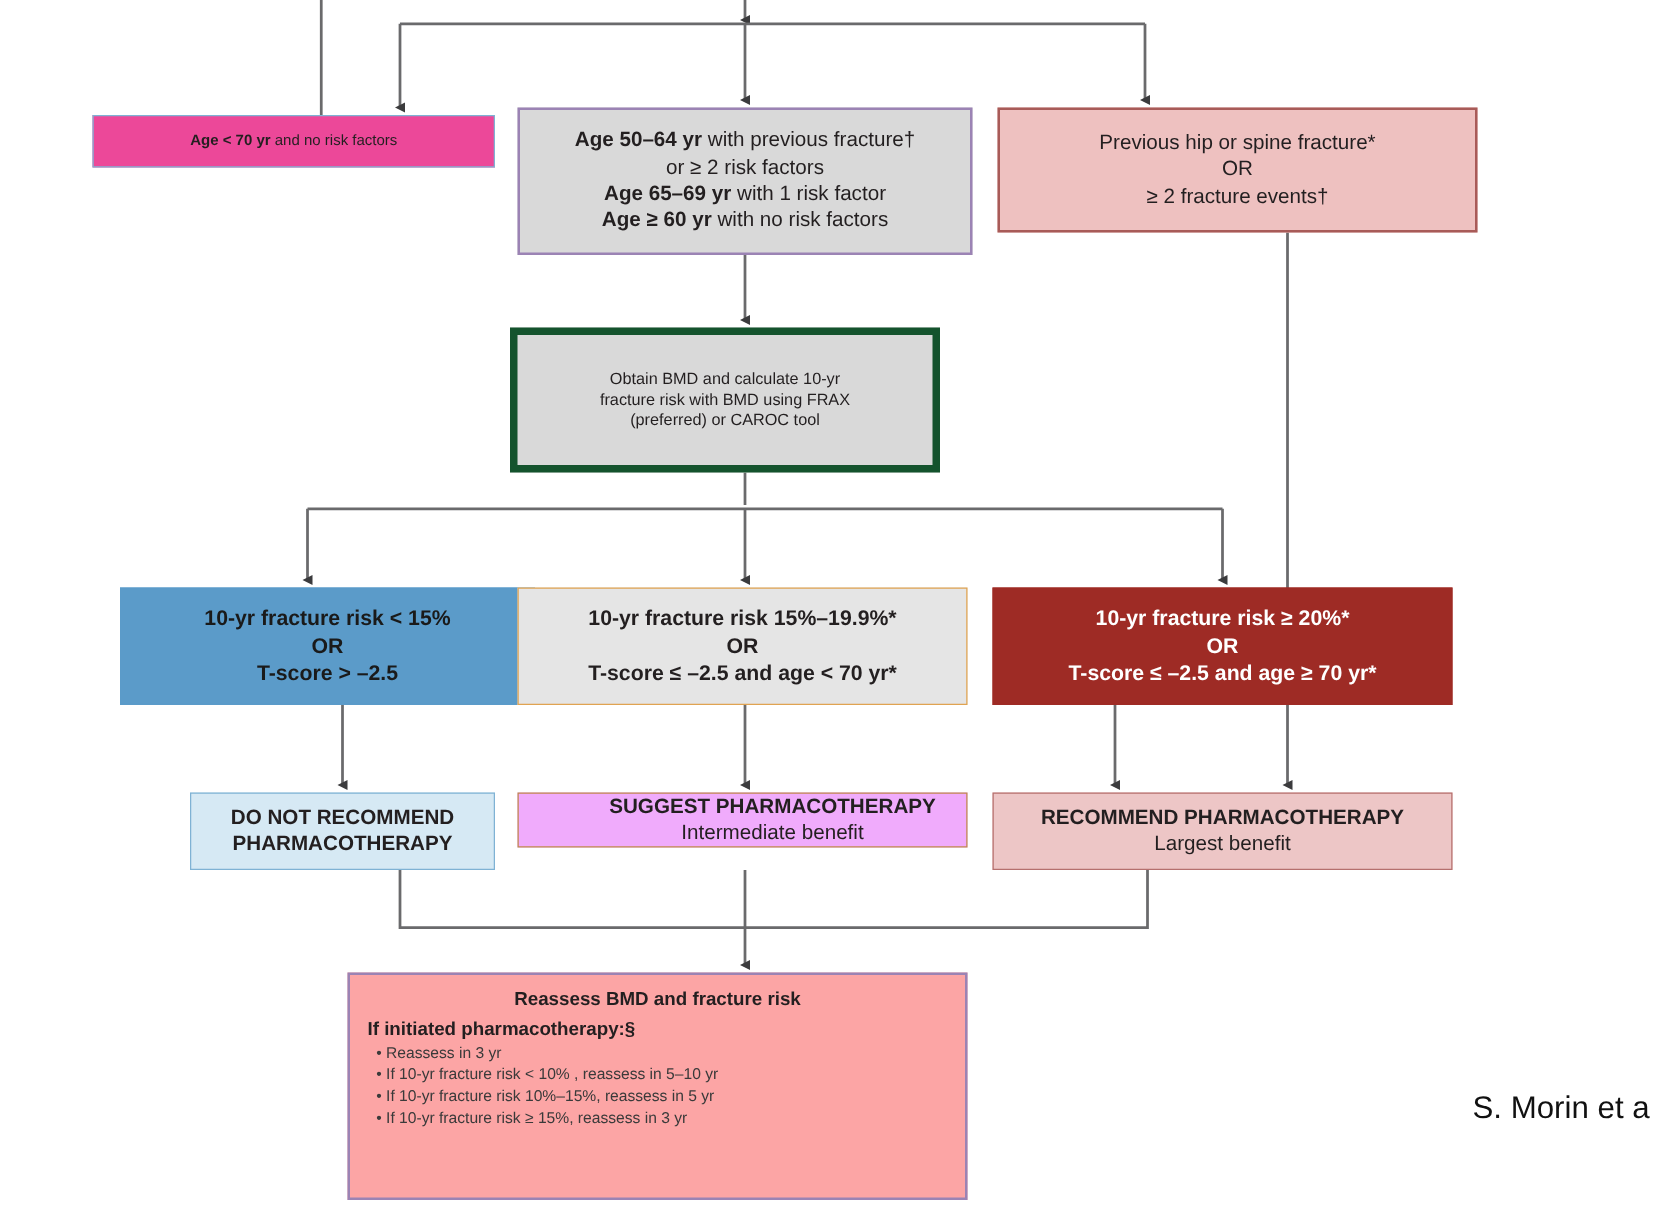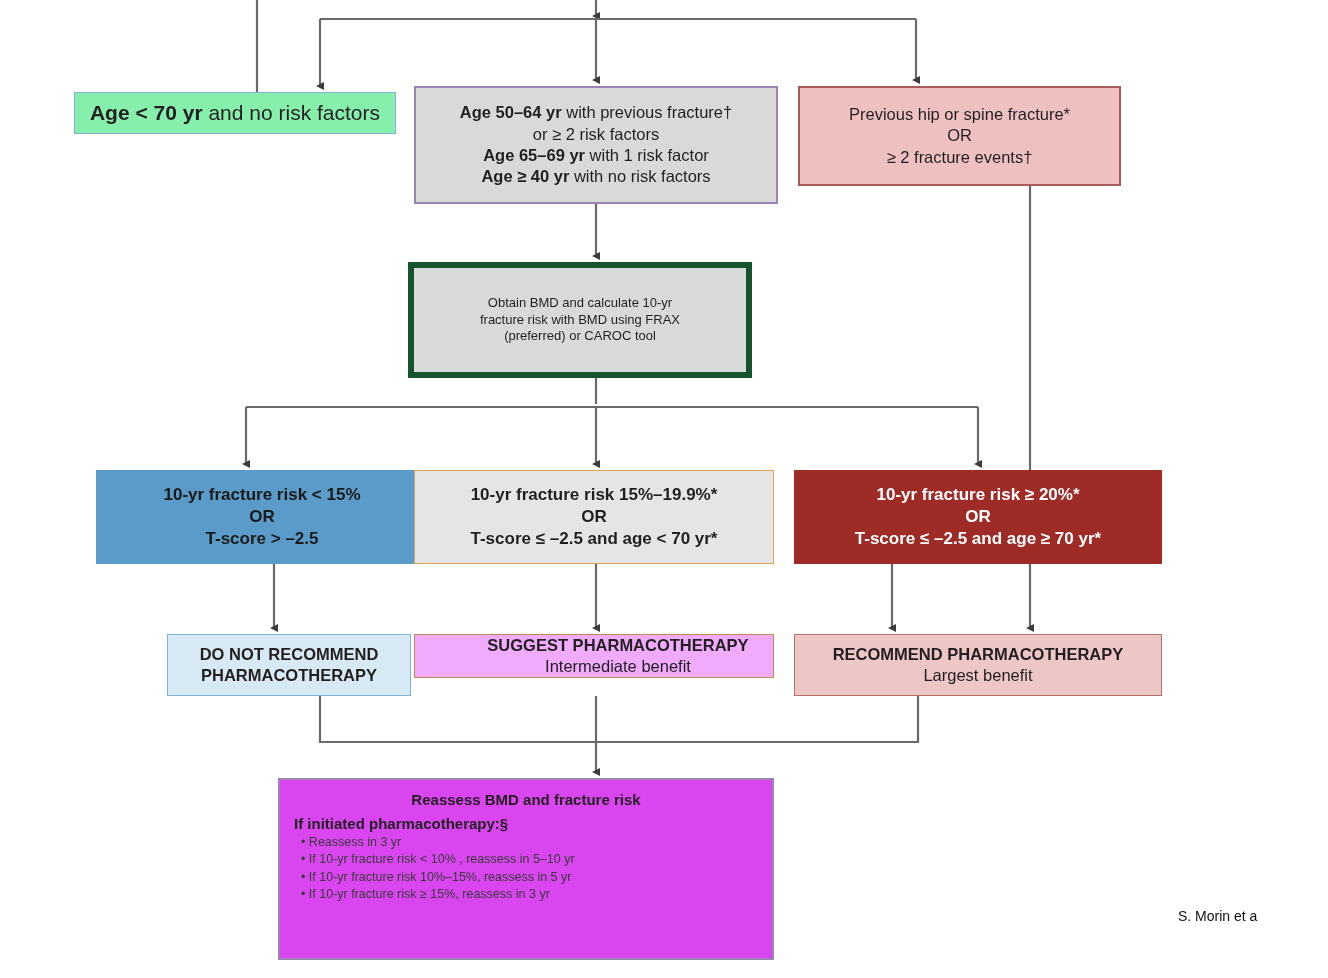--- a/index.html
+++ b/index.html
@@ -37,34 +37,34 @@
     justify-content: center;
     text-align: center;
     line-height: 1.3;
   }
   .node .ln { display: block; width: 100%; }
   .b { font-weight: bold; }
 
   
   #node-age-lt70 {
     left: 74px; top: 92px; width: 322px; height: 42px;
-    background: #86efac;
+    background: #ec4899;
     border: 1.5px solid #7fb2d4;
-    font-size: 21px;
+    font-size: 12px;
   }
 
   #node-age-criteria {
     left: 414px; top: 86px; width: 364px; height: 118px;
     background: #d9d9d9;
     border: 2px solid #9b83b4;
     font-size: 16.5px;
   }
 
   #node-prev-fracture {
-    left: 798px; top: 86px; width: 323px; height: 100px;
+    left: 798px; top: 86px; width: 384px; height: 100px;
     background: #eec1c0;
     border: 2.5px solid #a85b58;
     font-size: 16.5px;
   }
 
   #node-obtain-bmd {
     left: 408px; top: 262px; width: 344px; height: 116px;
     background: #d9d9d9;
     border: 6px solid #14532d;
     font-size: 13px;
@@ -91,21 +91,21 @@
   #node-risk-high {
     left: 794px; top: 470px; width: 368px; height: 94px;
     background: #9e2b25;
     border: 1px solid #9e2b25;
     color: #ffffff;
     font-weight: bold;
     font-size: 17px;
   }
 
   #node-rec-none {
-    left: 167px; top: 634px; width: 244px; height: 62px;
+    left: 152px; top: 634px; width: 244px; height: 62px;
     background: #d6e9f4;
     border: 1.5px solid #7fb2d4;
     font-weight: bold;
     font-size: 16.5px;
   }
 
   #node-rec-suggest {
     left: 414px; top: 634px; width: 360px; height: 44px;
     background: #f0abfc;
     border: 1.5px solid #c08b4e;
@@ -115,21 +115,21 @@
 
   #node-rec-recommend {
     left: 794px; top: 634px; width: 368px; height: 62px;
     background: #edc6c6;
     border: 1.5px solid #b5706e;
     font-size: 16.5px;
   }
 
   #node-reassess {
     left: 278px; top: 778px; width: 496px; height: 182px;
-    background: #d946ef;
+    background: #fca5a5;
     border: 2px solid #9b83b4;
     align-items: stretch;
     justify-content: flex-start;
     padding: 10px 14px 8px 14px;
     text-align: left;
     font-size: 13.5px;
   }
   #node-reassess .title {
     text-align: center;
     font-weight: bold;
@@ -143,22 +143,22 @@
   }
   #node-reassess .bullet {
     font-size: 12.5px;
     padding-left: 7px;
     margin-top: 1px;
     color: #3a3a3a;
   }
 
   #citation {
     position: absolute;
-    left: 1178px; top: 908px;
-    font-size: 14px;
+    left: 1178px; top: 872px;
+    font-size: 25px;
     color: #111111;
     white-space: nowrap;
   }
 </style>
 </head>
 <body>
 
 <div id="canvas">
 
   <svg id="connectors" viewBox="0 0 1328 978" width="1328" height="978">
@@ -202,21 +202,21 @@
   </svg>
 
   <div class="node" id="node-age-lt70">
     <span class="ln"><span class="b">Age &lt; 70 yr</span><span> and no risk factors</span></span>
   </div>
 
   <div class="node" id="node-age-criteria">
     <span class="ln"><span class="b">Age 50–64 yr</span><span> with previous fracture†</span></span>
     <span class="ln"><span class="b"></span><span>or ≥ 2 risk  factors</span></span>
     <span class="ln"><span class="b">Age 65–69 yr</span><span> with 1 risk factor</span></span>
-    <span class="ln"><span class="b">Age ≥ 40 yr</span><span> with no risk factors</span></span>
+    <span class="ln"><span class="b">Age ≥ 60 yr</span><span> with no risk factors</span></span>
   </div>
 
   <div class="node" id="node-prev-fracture">
     <span class="ln">Previous hip or spine fracture*</span>
     <span class="ln">OR</span>
     <span class="ln">≥ 2 fracture events†</span>
   </div>
 
   <div class="node" id="node-obtain-bmd">
     <span class="ln">Obtain BMD and calculate 10-yr</span>

